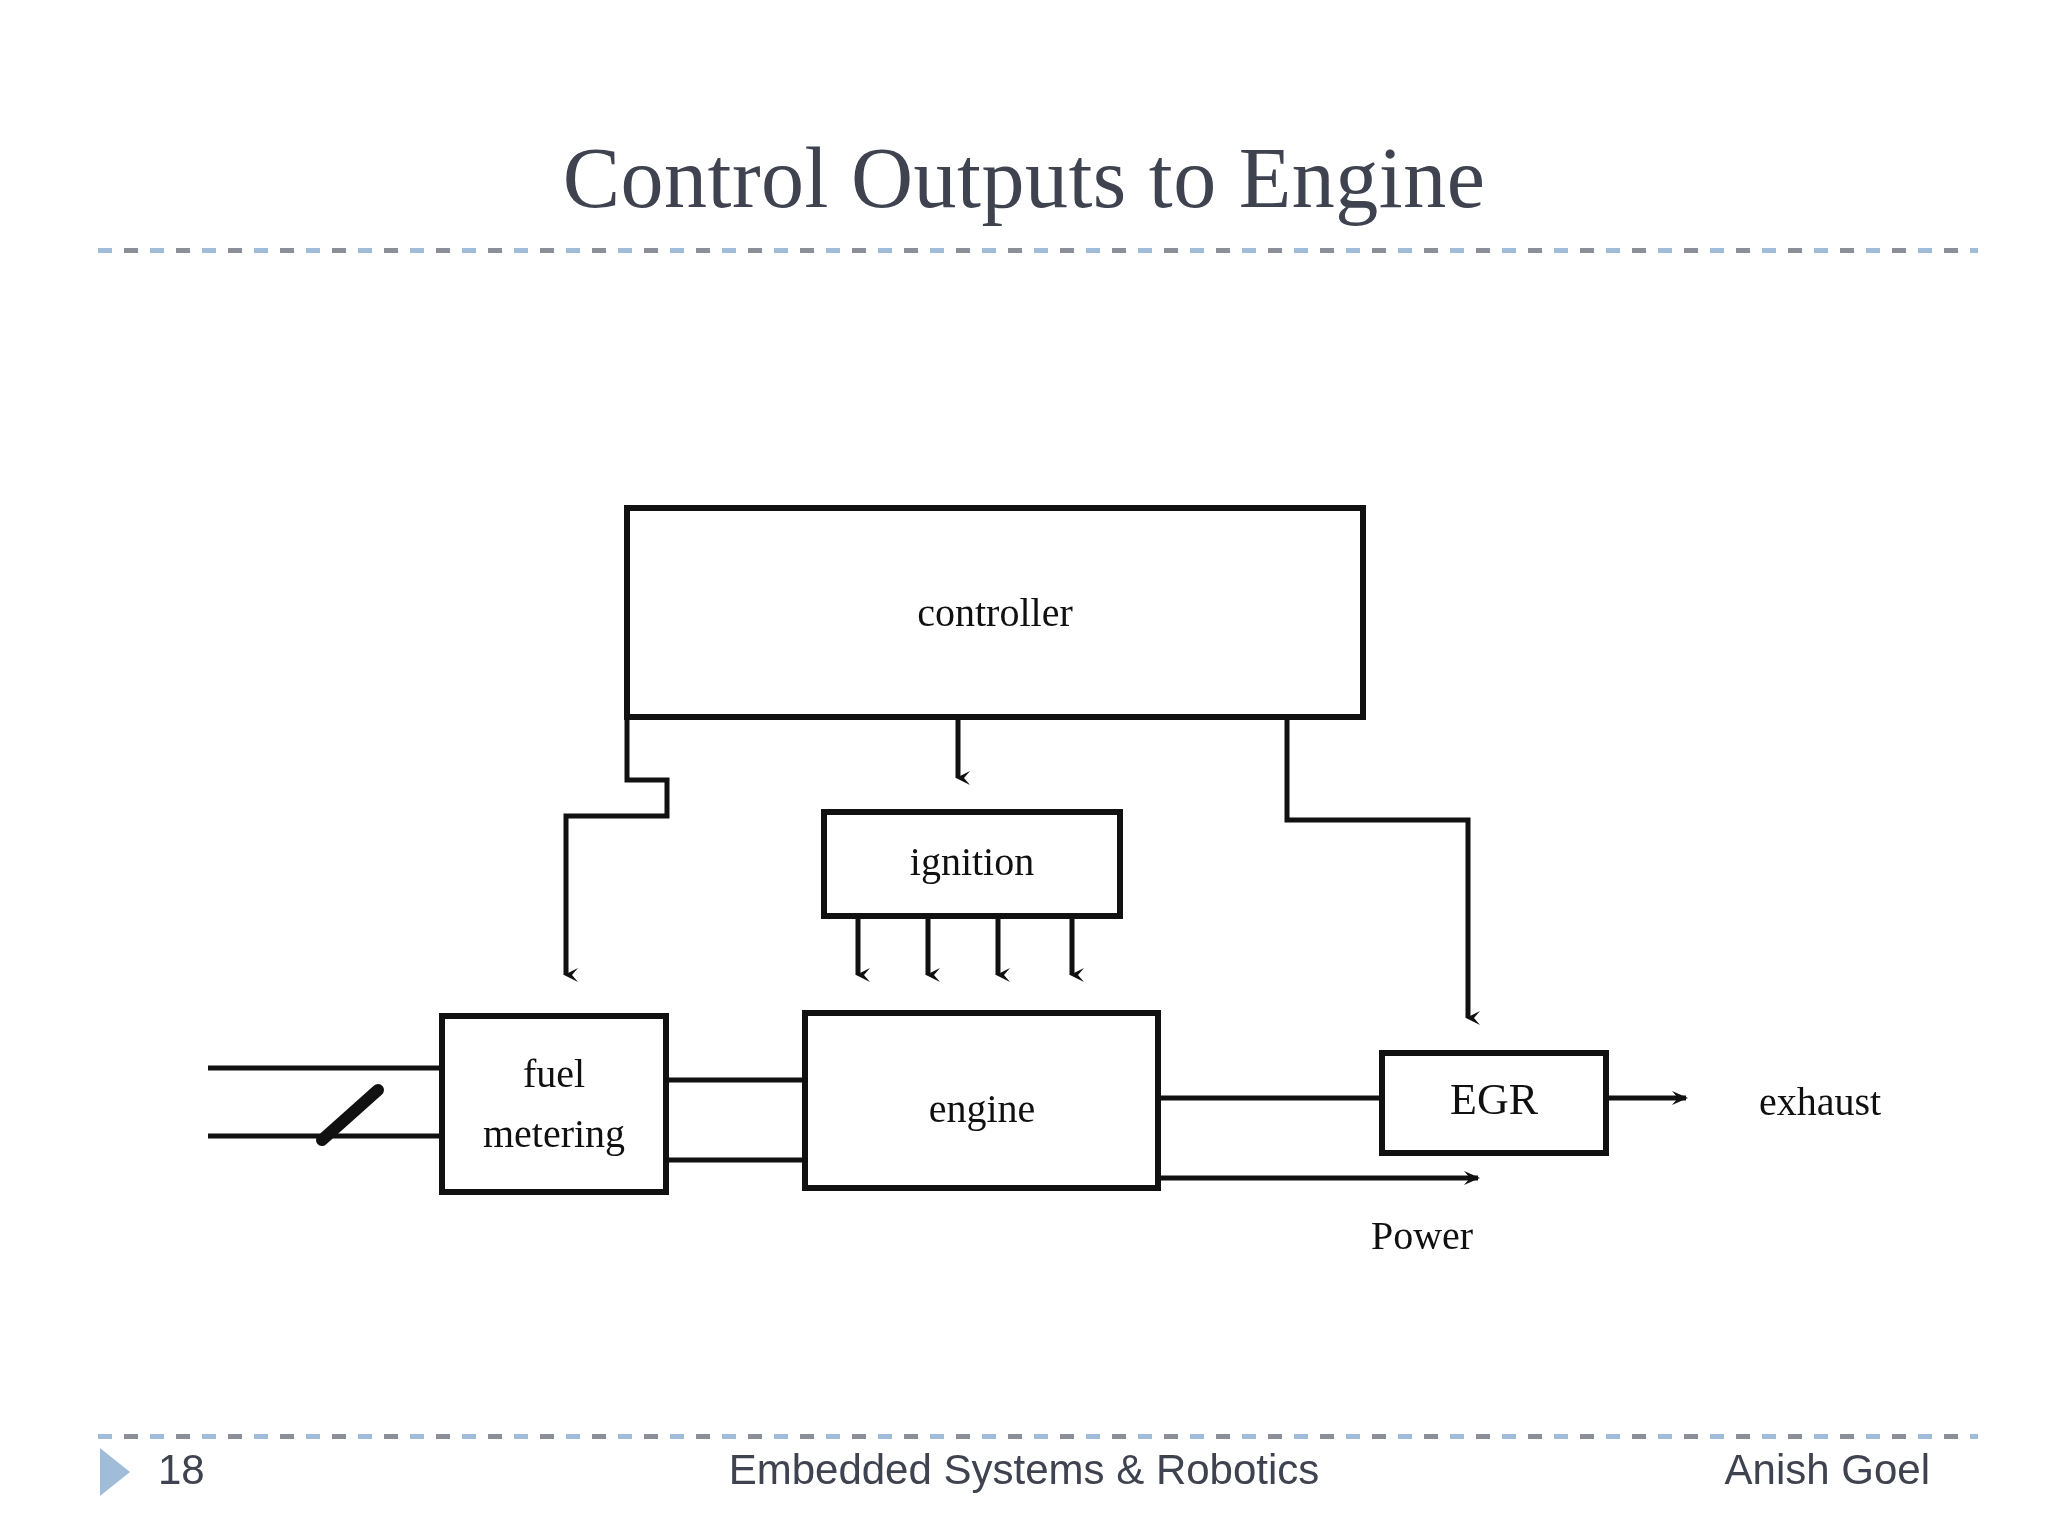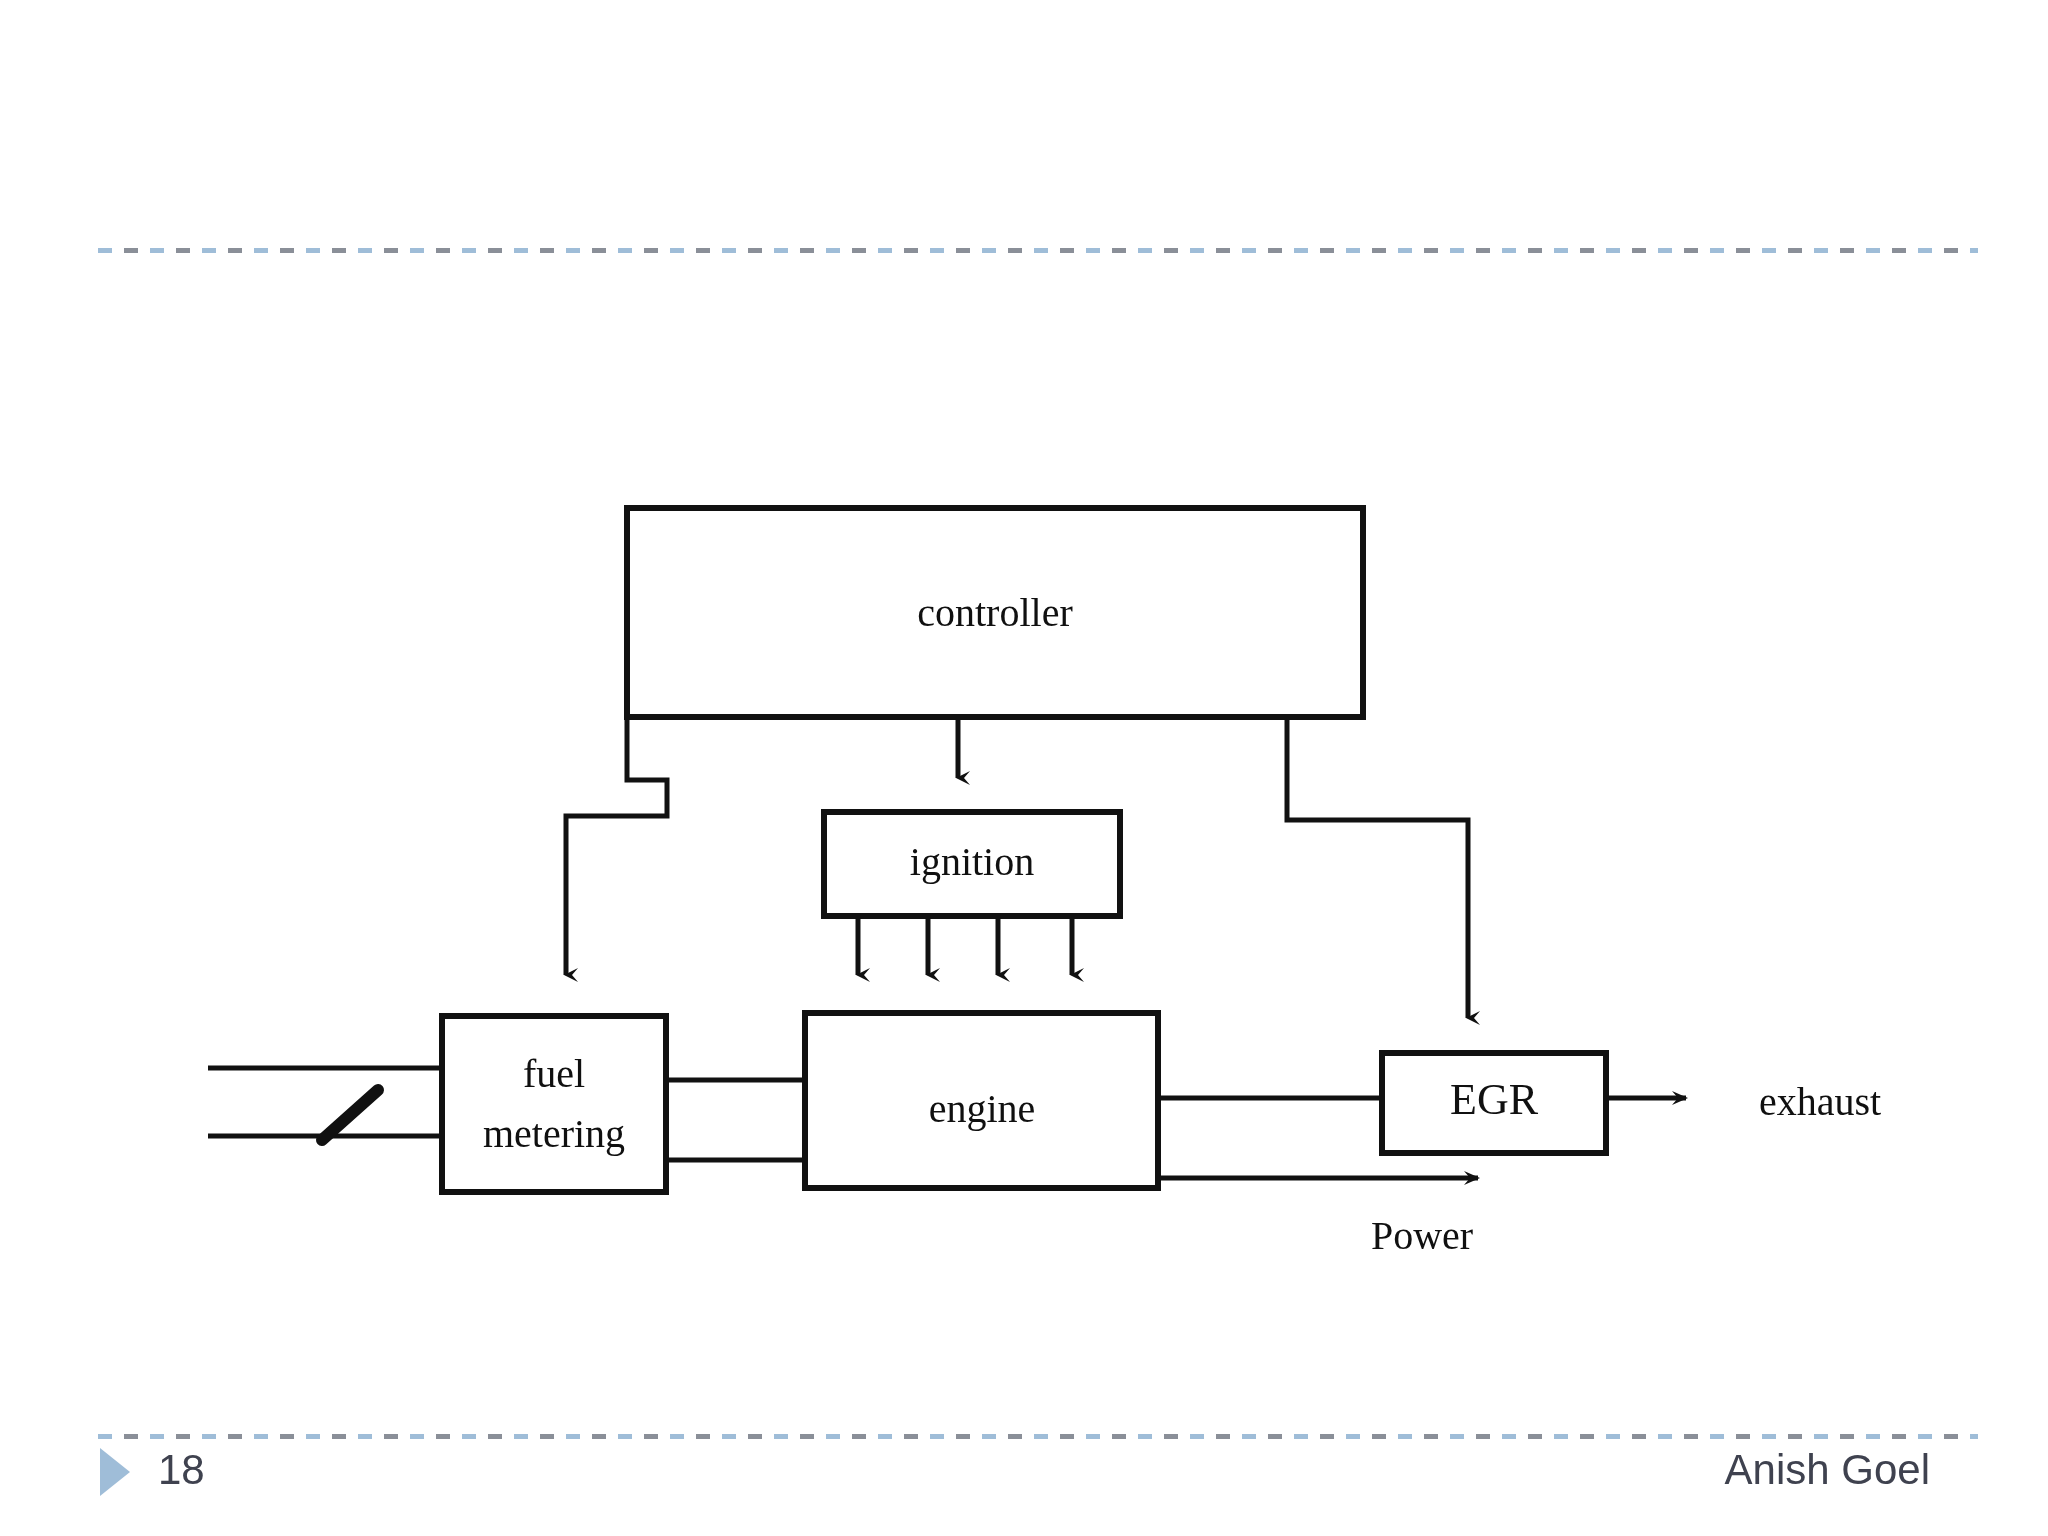--- a/index.html
+++ b/index.html
@@ -119,20 +119,21 @@
     font-size: 44px;
     text-anchor: middle;
     dominant-baseline: middle;
   }
 </style>
 </head>
 <body>
 
 <div class="slide">
 
+  <div class="slide-title">Control Outputs to Engine</div>
 
   <div class="rule rule-top" id="rule-top">
       <span class="seg" style="left: 0px; background: rgb(159, 189, 216);"></span>
       <span class="seg" style="left: 26px; background: rgb(138, 143, 152);"></span>
       <span class="seg" style="left: 52px; background: rgb(159, 189, 216);"></span>
       <span class="seg" style="left: 78px; background: rgb(138, 143, 152);"></span>
       <span class="seg" style="left: 104px; background: rgb(159, 189, 216);"></span>
       <span class="seg" style="left: 130px; background: rgb(138, 143, 152);"></span>
       <span class="seg" style="left: 156px; background: rgb(159, 189, 216);"></span>
       <span class="seg" style="left: 182px; background: rgb(138, 143, 152);"></span>
@@ -341,16 +342,17 @@
       <span class="seg" style="left: 1794px; background: rgb(138, 143, 152);"></span>
       <span class="seg" style="left: 1820px; background: rgb(159, 189, 216);"></span>
       <span class="seg" style="left: 1846px; background: rgb(138, 143, 152);"></span>
       <span class="seg" style="left: 1872px; background: rgb(159, 189, 216);"></span>
     </div>
 
   <div class="footer-triangle"></div>
 
   <div class="footer-page">18</div>
 
+  <div class="footer-center">Embedded Systems &amp; Robotics</div>
 
   <div class="footer-right">Anish Goel</div>
 
 </div>
 
 </body></html>

